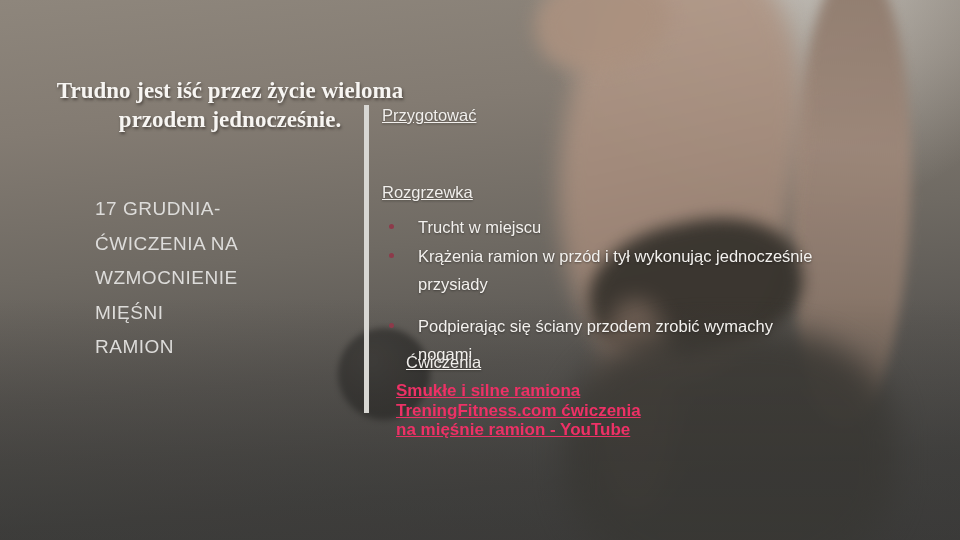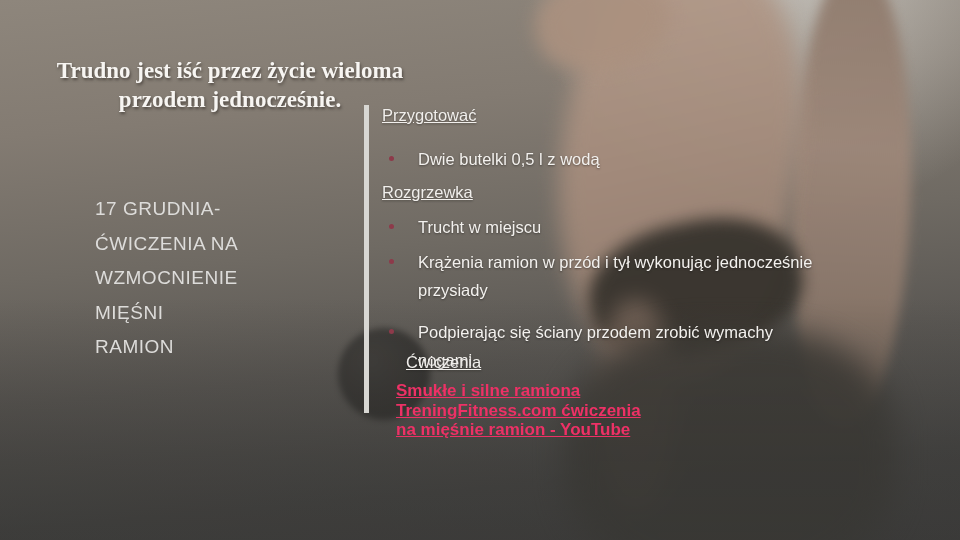--- a/index.html
+++ b/index.html
@@ -55,21 +55,21 @@
     background:radial-gradient(circle at 35% 35%,#3d3b38,#2c2b29);
     border-radius:50%;filter:blur(3px);opacity:.85;
   }
   .bg-bottom-fade{
     position:absolute;inset:0;
     background:linear-gradient(180deg,rgba(0,0,0,0) 55%,rgba(38,38,36,0.30) 85%,rgba(38,38,36,0.38) 100%);
     pointer-events:none;
   }
   
   .quote{
-    position:absolute;left:30px;top:56px;width:400px;
+    position:absolute;left:30px;top:76px;width:400px;
     font-family:"Liberation Serif",serif;
     font-weight:700;font-size:23px;line-height:29px;
     color:#f7f5f2;text-align:center;
     text-shadow:1px 2px 3px rgba(35,30,25,0.55);
   }
   .slide-title{
     position:absolute;left:95px;top:192px;width:265px;
     font-size:19px;line-height:34.5px;letter-spacing:0.5px;
     color:#dddcda;font-weight:400;
   }
@@ -90,21 +90,21 @@
   }
   .bullet .dot::after{
     content:"";position:absolute;left:7px;top:11px;
     width:5px;height:5px;border-radius:50%;background:#8d3a4a;
   }
   .bullet .btxt{flex:1;}
   #sec-przygotowac{top:105px;}
   #sec-przygotowac .bullet{margin-top:20px;}
   #sec-rozgrzewka{top:182px;}
   #sec-rozgrzewka .bullet-1{margin-top:11px;}
-  #sec-rozgrzewka .bullet-2{margin-top:7px;}
+  #sec-rozgrzewka .bullet-2{margin-top:1px;}
   #sec-rozgrzewka .bullet-3{margin-top:14px;}
   #sec-cwiczenia{top:352px;margin-left:24px;}
   .link-block{
     position:absolute;left:396px;top:381px;width:320px;
     font-size:17px;line-height:19.5px;font-weight:700;
     color:#ed3166;text-decoration:underline;cursor:pointer;
     display:block;
   }
 </style>
 </head>
@@ -132,24 +132,20 @@
     <div>ĆWICZENIA NA</div>
     <div>WZMOCNIENIE</div>
     <div>MIĘŚNI</div>
     <div>RAMION</div>
   </div>
 
   <div class="divider"></div>
 
   <div class="content" id="sec-przygotowac">
     <div class="sec-heading">Przygotować</div>
-    <div class="bullet">
-      <span class="dot"></span>
-      <span class="btxt">Dwie butelki 0,5 l z wodą</span>
-    </div>
   </div>
 
   <div class="content" id="sec-rozgrzewka">
     <div class="sec-heading">Rozgrzewka</div>
     <div class="bullet bullet-1">
       <span class="dot"></span>
       <span class="btxt">Trucht w miejscu</span>
     </div>
     <div class="bullet bullet-2">
       <span class="dot"></span>

